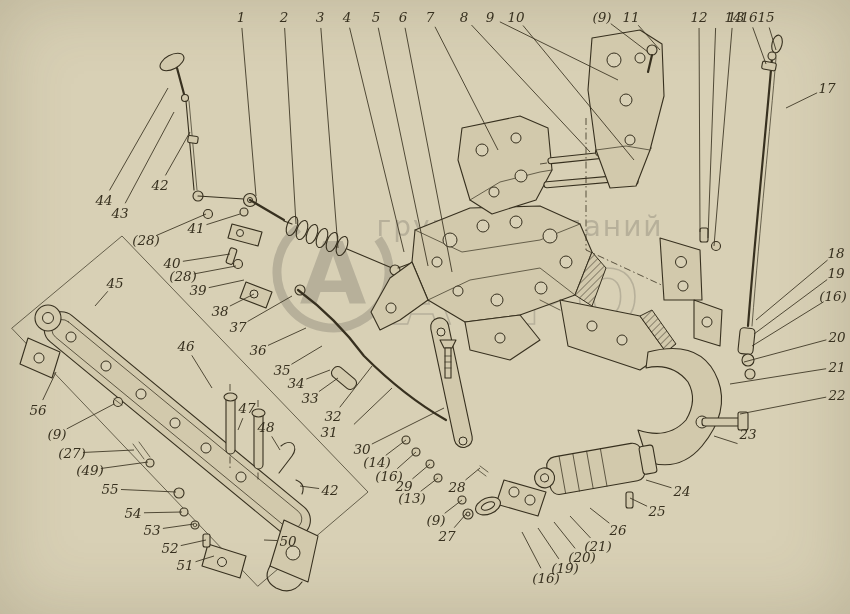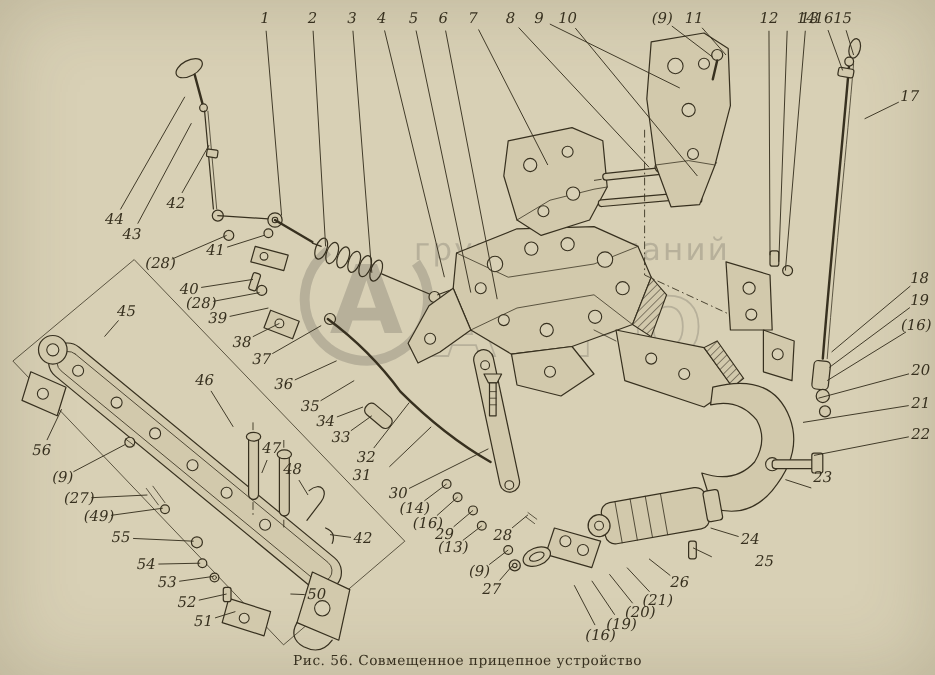--- a/index.html
+++ b/index.html
@@ -383,21 +383,21 @@
       <div class="part-label" style="left: 766px; top: 17px;">15</div>
       <div class="part-label" style="left: 827px; top: 88px;">17</div>
       <div class="part-label" style="left: 836px; top: 253px;">18</div>
       <div class="part-label" style="left: 836px; top: 273px;">19</div>
       <div class="part-label" style="left: 833px; top: 296px;">(16)</div>
       <div class="part-label" style="left: 837px; top: 337px;">20</div>
       <div class="part-label" style="left: 837px; top: 367px;">21</div>
       <div class="part-label" style="left: 837px; top: 395px;">22</div>
       <div class="part-label" style="left: 748px; top: 434px;">23</div>
       <div class="part-label" style="left: 682px; top: 491px;">24</div>
-      <div class="part-label" style="left: 695px; top: 511px; font-style: italic;">25</div>
+      <div class="part-label" style="left: 657px; top: 511px; font-style: italic;">25</div>
       <div class="part-label" style="left: 618px; top: 530px;">26</div>
       <div class="part-label" style="left: 598px; top: 546px;">(21)</div>
       <div class="part-label" style="left: 582px; top: 557px;">(20)</div>
       <div class="part-label" style="left: 565px; top: 568px;">(19)</div>
       <div class="part-label" style="left: 546px; top: 578px;">(16)</div>
       <div class="part-label" style="left: 447px; top: 536px;">27</div>
       <div class="part-label" style="left: 436px; top: 520px;">(9)</div>
       <div class="part-label" style="left: 457px; top: 487px;">28</div>
       <div class="part-label" style="left: 412px; top: 498px;">(13)</div>
       <div class="part-label" style="left: 404px; top: 486px;">29</div>
@@ -430,14 +430,13 @@
       <div class="part-label" style="left: 133px; top: 513px;">54</div>
       <div class="part-label" style="left: 152px; top: 530px;">53</div>
       <div class="part-label" style="left: 170px; top: 548px;">52</div>
       <div class="part-label" style="left: 185px; top: 565px; text-align: center;">51</div>
       <div class="part-label" style="left: 247px; top: 408px;">47</div>
       <div class="part-label" style="left: 266px; top: 427px;">48</div>
       <div class="part-label" style="left: 330px; top: 490px;">42</div>
       <div class="part-label" style="left: 288px; top: 541px;">50</div>
     </div>
 
-  <div class="caption">Рис. 56. Совмещенное прицепное устройство</div>
 </div>
 
 </body></html>

